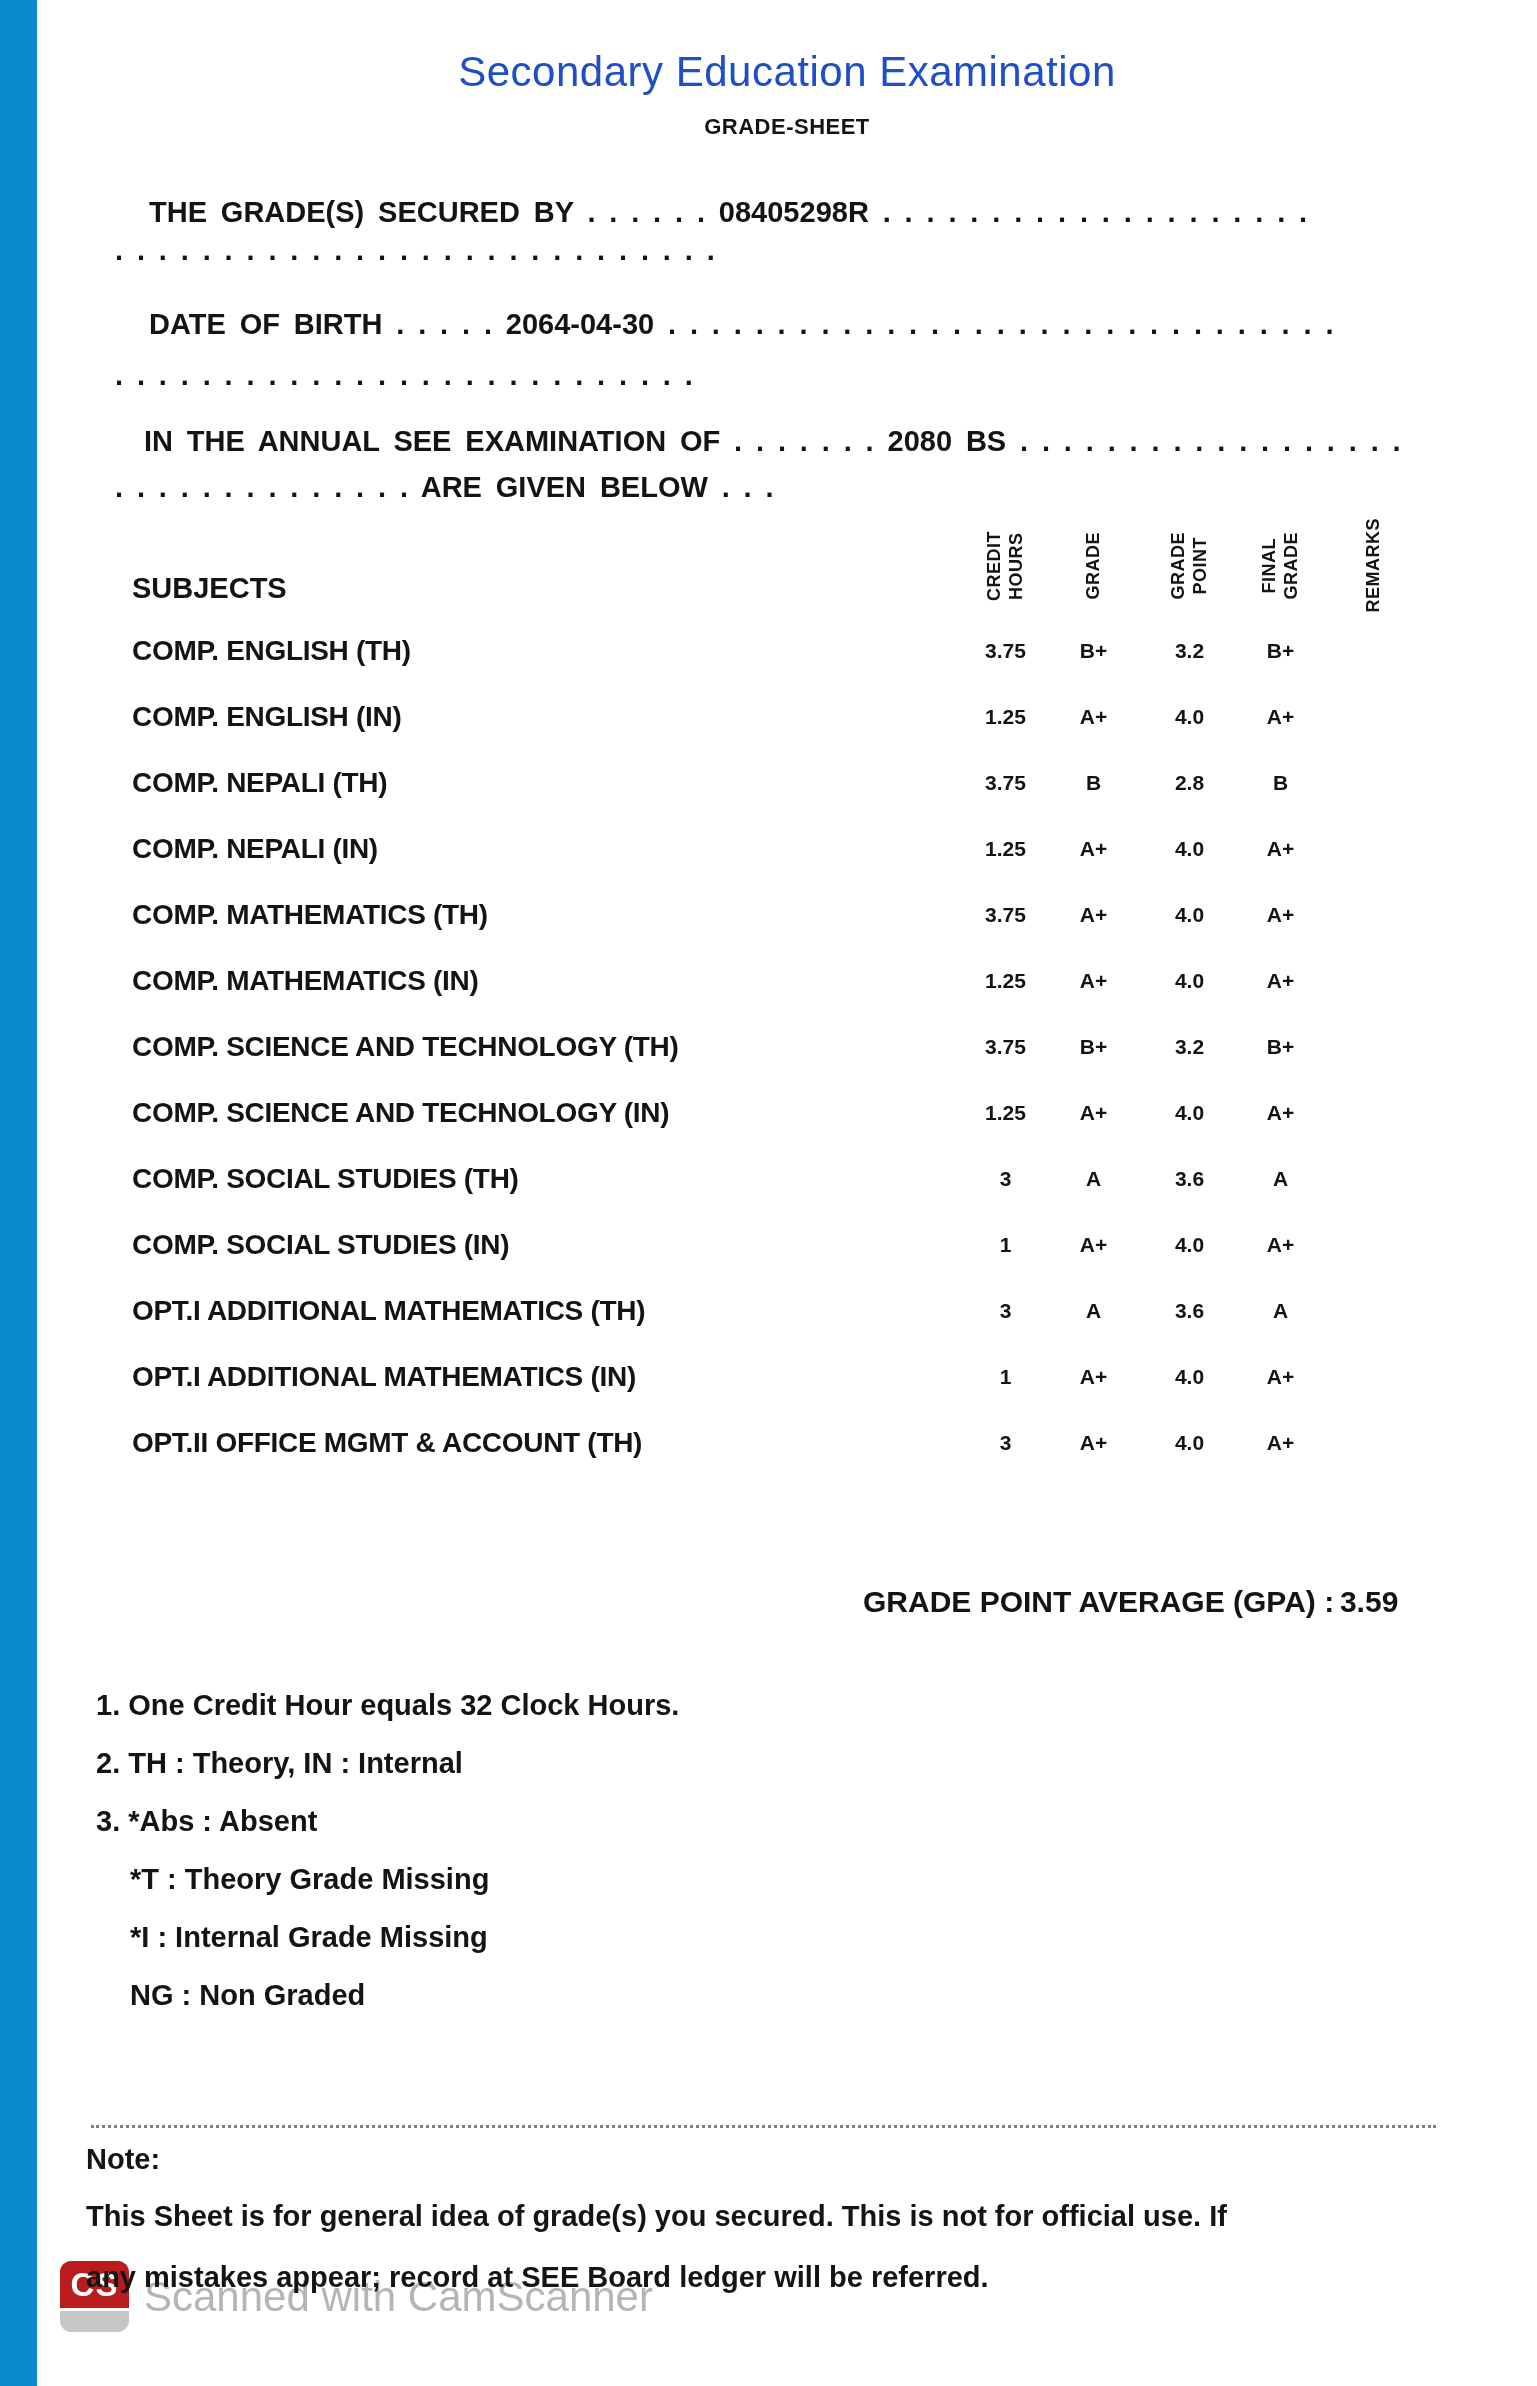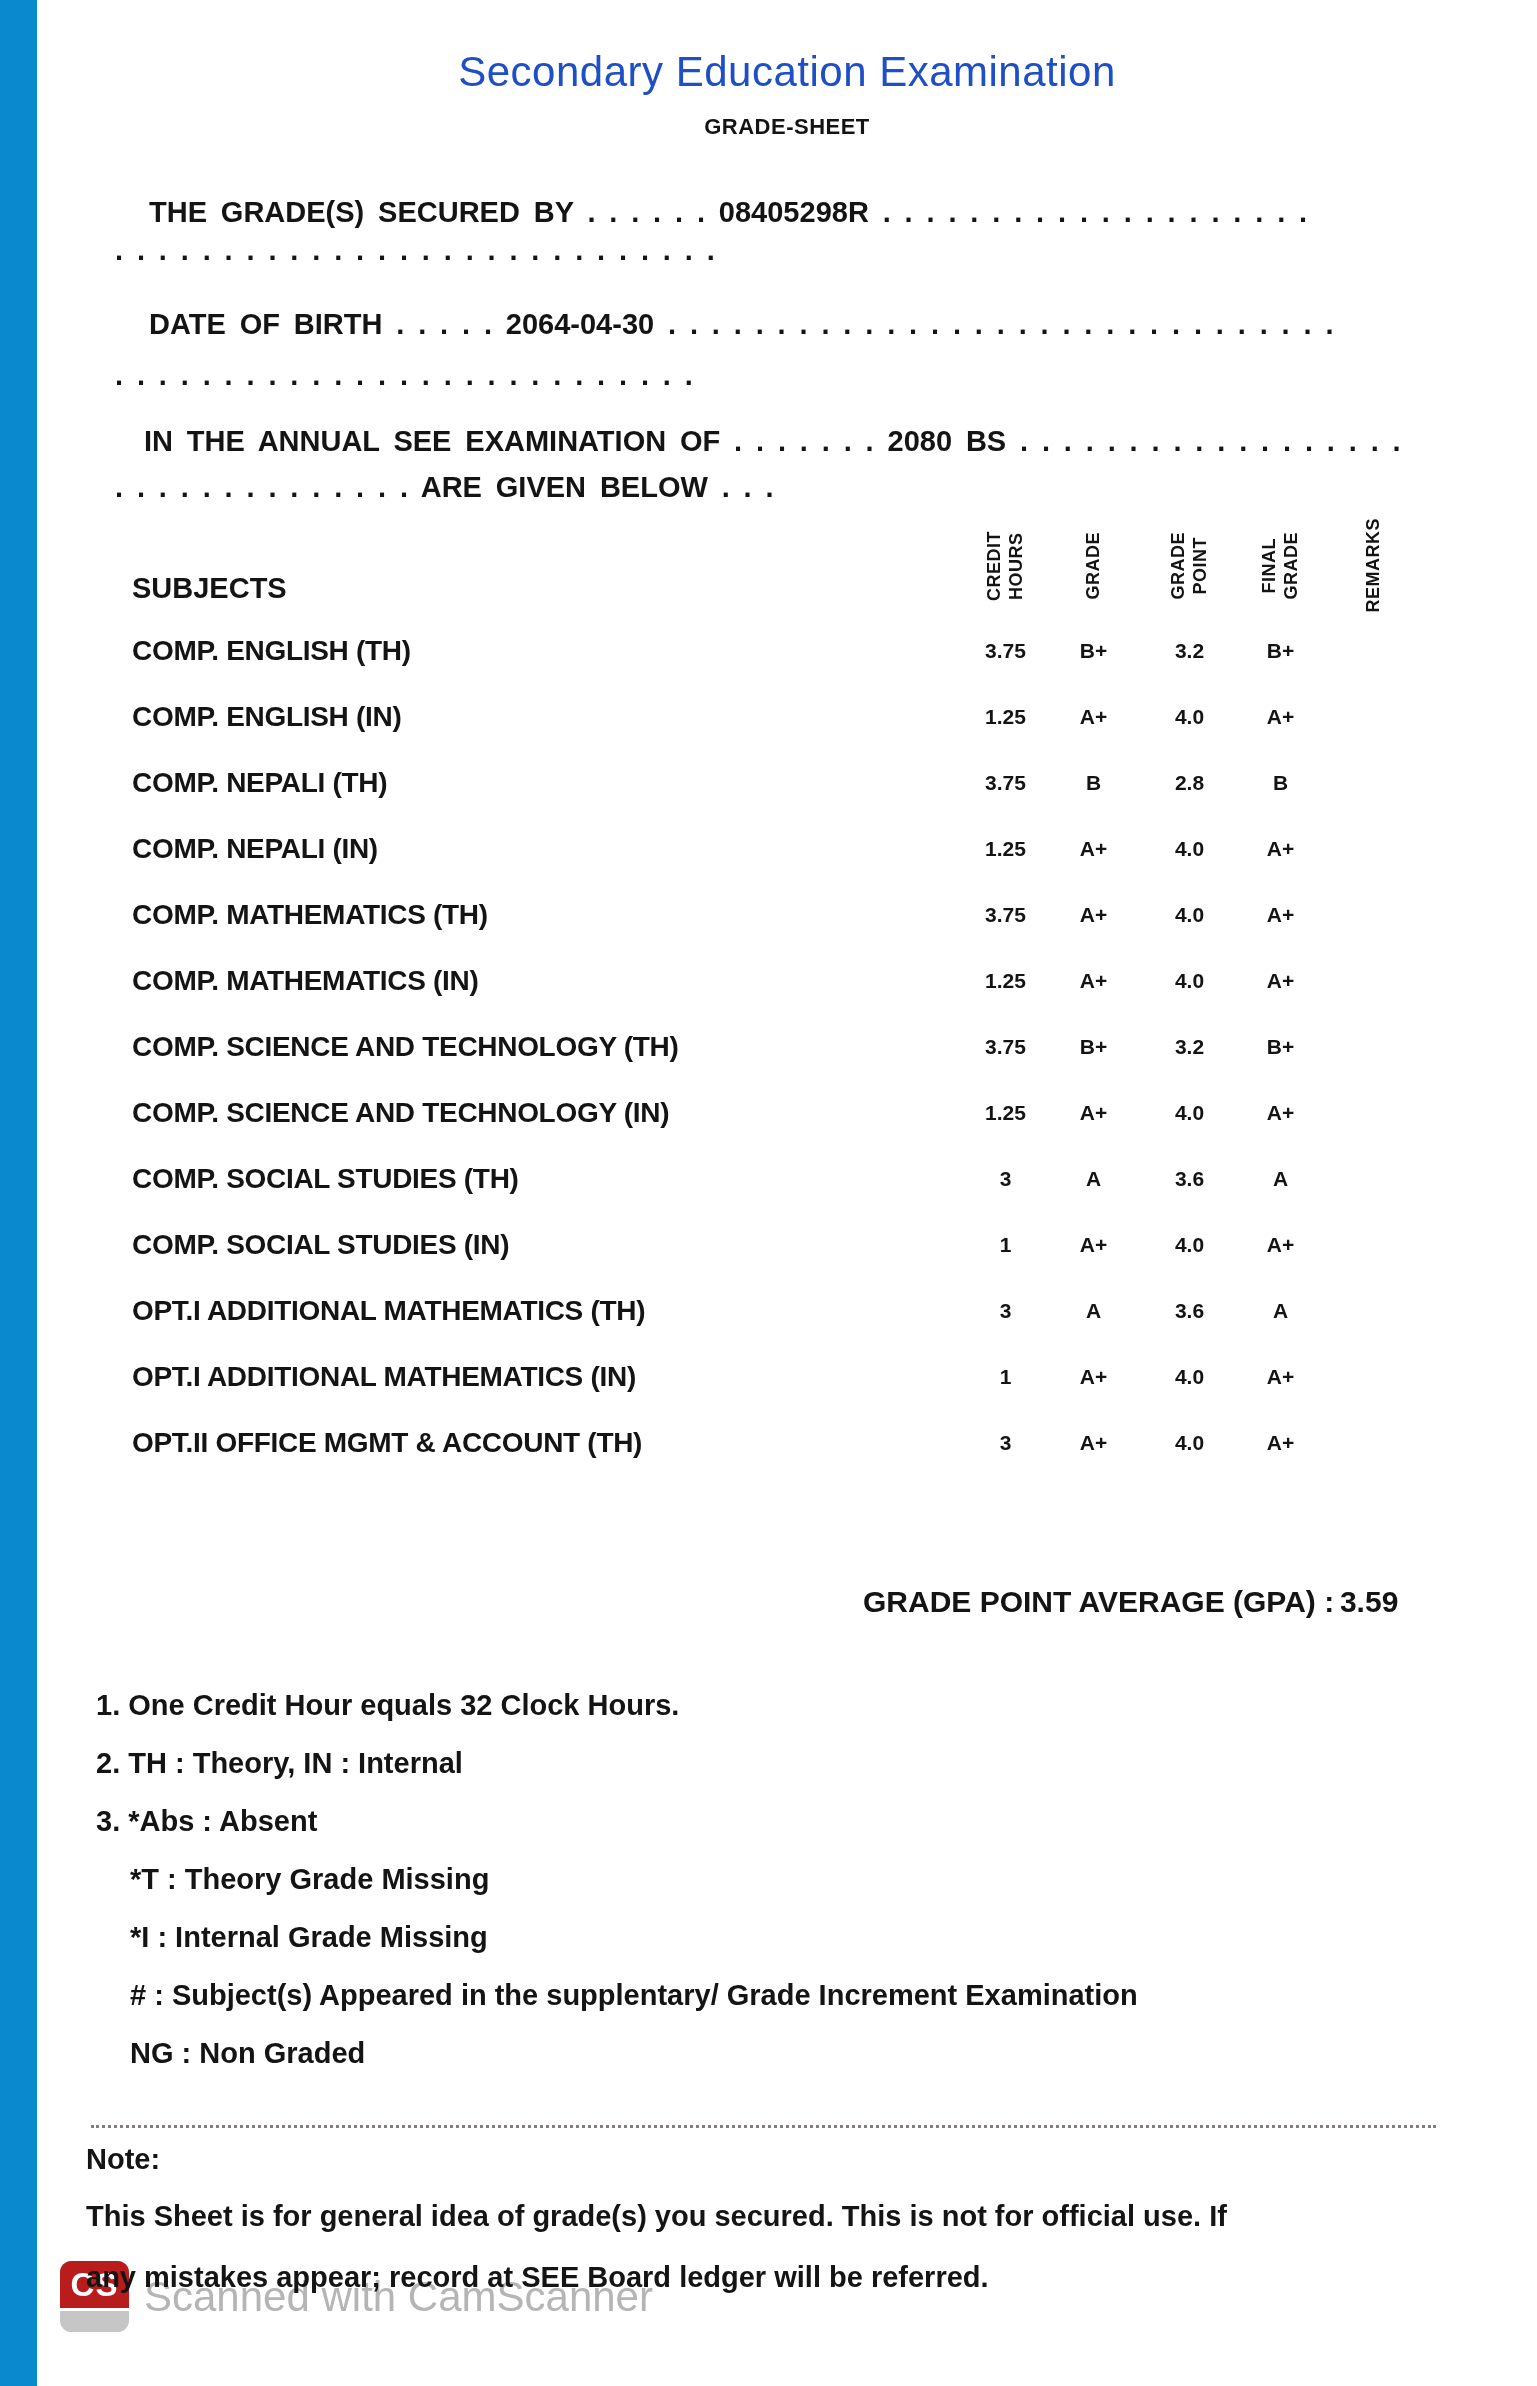--- a/index.html
+++ b/index.html
@@ -322,21 +322,20 @@
   <div class="gpa">
     <span>GRADE POINT AVERAGE (GPA) :</span><span>3.59</span>
   </div>
 
   <div class="legend">
     <div class="legend-line">1. One Credit Hour equals 32 Clock Hours.</div>
     <div class="legend-line">2. TH : Theory, IN : Internal</div>
     <div class="legend-line">3. *Abs : Absent</div>
     <div class="legend-line sub">*T : Theory Grade Missing</div>
     <div class="legend-line sub">*I : Internal Grade Missing</div>
-    <div class="legend-line sub"># : Subject(s) Appeared in the supplentary/ Grade Increment Examination</div>
     <div class="legend-line sub">NG : Non Graded</div>
   </div>
 
   <div class="divider"></div>
 
   <div class="note-label">Note:</div>
   <div class="note-line1">This Sheet is for general idea of grade(s) you secured. This is not for official use. If</div>
   <div class="note-line2">any mistakes appear; record at SEE Board ledger will be referred.</div>
 
   <div class="cs-logo">

